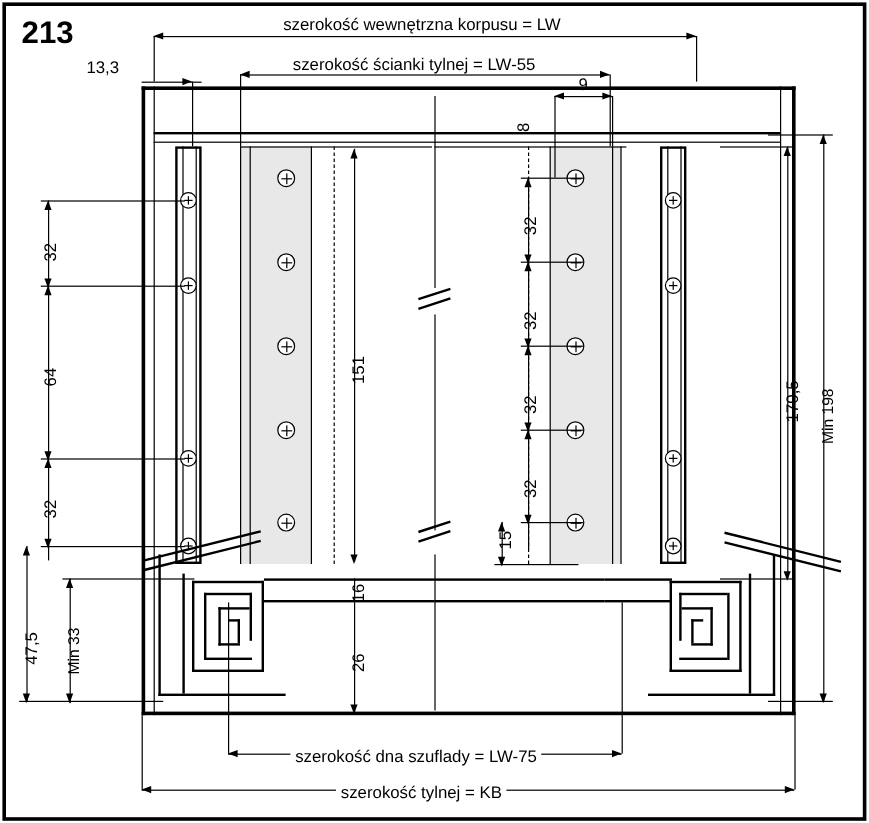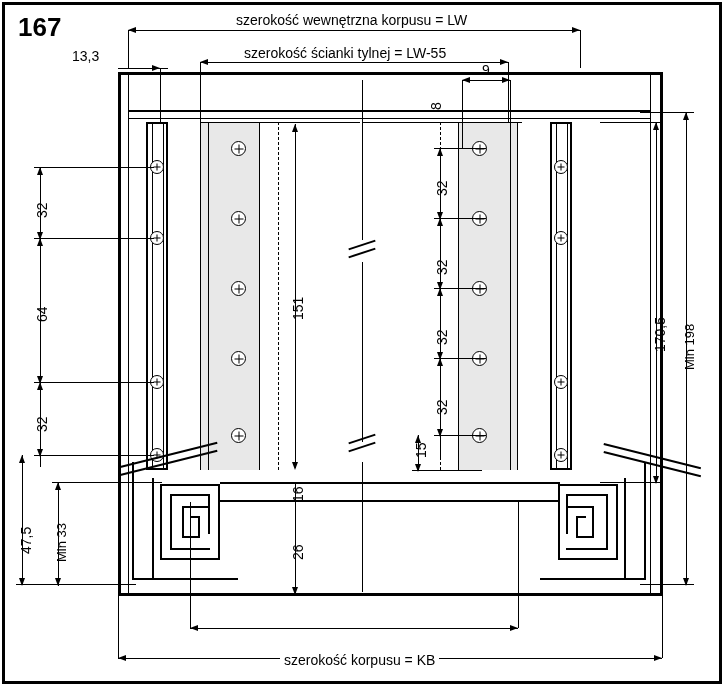--- a/index.html
+++ b/index.html
@@ -41,21 +41,21 @@
   .panel{position:absolute;background:#e8e8e8;border-left:1px solid #000;border-right:1px solid #000;}
   .dash{position:absolute;border-left:1px dashed #000;}
 </style>
 </head>
 <body>
 
 <div id="sheet">
 
   <div class="frame"></div>
 
-  <div class="pnum">167</div>
+  <div class="pnum">213</div>
 
   <div class="ln hl" style="left:128px;top:30px;width:452px;"></div>
   <div class="ar l" style="left:128px;top:27px;"></div>
   <div class="ar r" style="left:572px;top:27px;"></div>
   <div class="lbl" style="left:236px;top:12px;">szerokość wewnętrzna korpusu = LW</div>
 
   <div class="ln vl" style="left:128px;top:30px;height:38px;"></div>
   <div class="ln vl" style="left:580px;top:30px;height:38px;"></div>
 
   <div class="ln hl" style="left:200px;top:62px;width:308px;"></div>
@@ -269,21 +269,22 @@
   <div class="ar d" style="left:683px;top:578px;"></div>
   <div class="ln hl" style="left:640px;top:112px;width:54px;"></div>
   <div class="ln hl" style="left:640px;top:584px;width:54px;"></div>
   <div class="lbl vert" style="left:682px;top:370px;transform:rotate(-90deg);font-size:13px;">Min 198</div>
 
   <div class="ln vl" style="left:190px;top:502px;height:126px;"></div>
   <div class="ln vl" style="left:518px;top:502px;height:126px;"></div>
   <div class="ln hl" style="left:190px;top:628px;width:328px;"></div>
   <div class="ar l" style="left:190px;top:625px;"></div>
   <div class="ar r" style="left:510px;top:625px;"></div>
+  <div class="lbl" style="left:242px;top:622px;background:#fff;padding:0 4px;">szerokość dna szuflady = LW-75</div>
 
   <div class="ln vl" style="left:118px;top:596px;height:62px;"></div>
   <div class="ln vl" style="left:662px;top:596px;height:62px;"></div>
   <div class="ln hl" style="left:118px;top:658px;width:544px;"></div>
   <div class="ar l" style="left:118px;top:655px;"></div>
   <div class="ar r" style="left:654px;top:655px;"></div>
-  <div class="lbl" style="left:280px;top:652px;background:#fff;padding:0 4px;">szerokość korpusu = KB</div>
+  <div class="lbl" style="left:280px;top:652px;background:#fff;padding:0 4px;">szerokość tylnej = KB</div>
 
 </div>
 
 </body></html>

